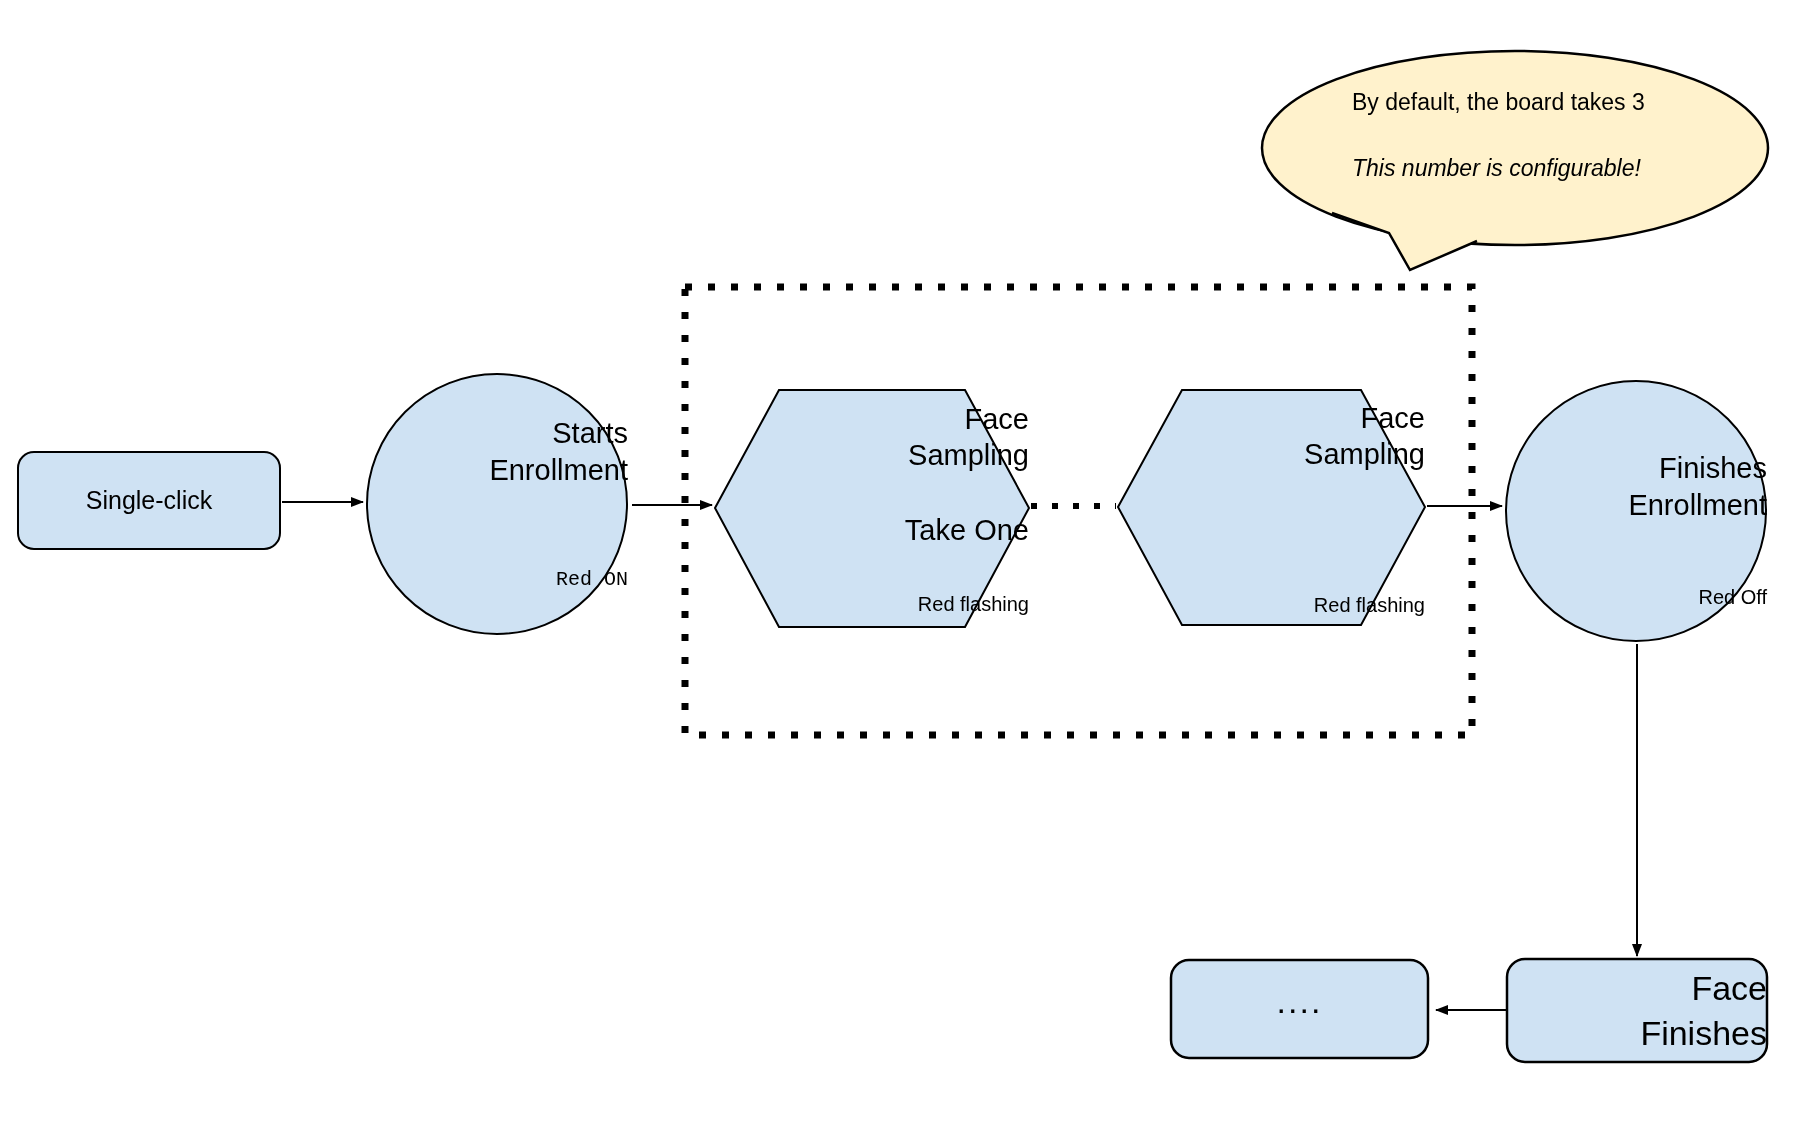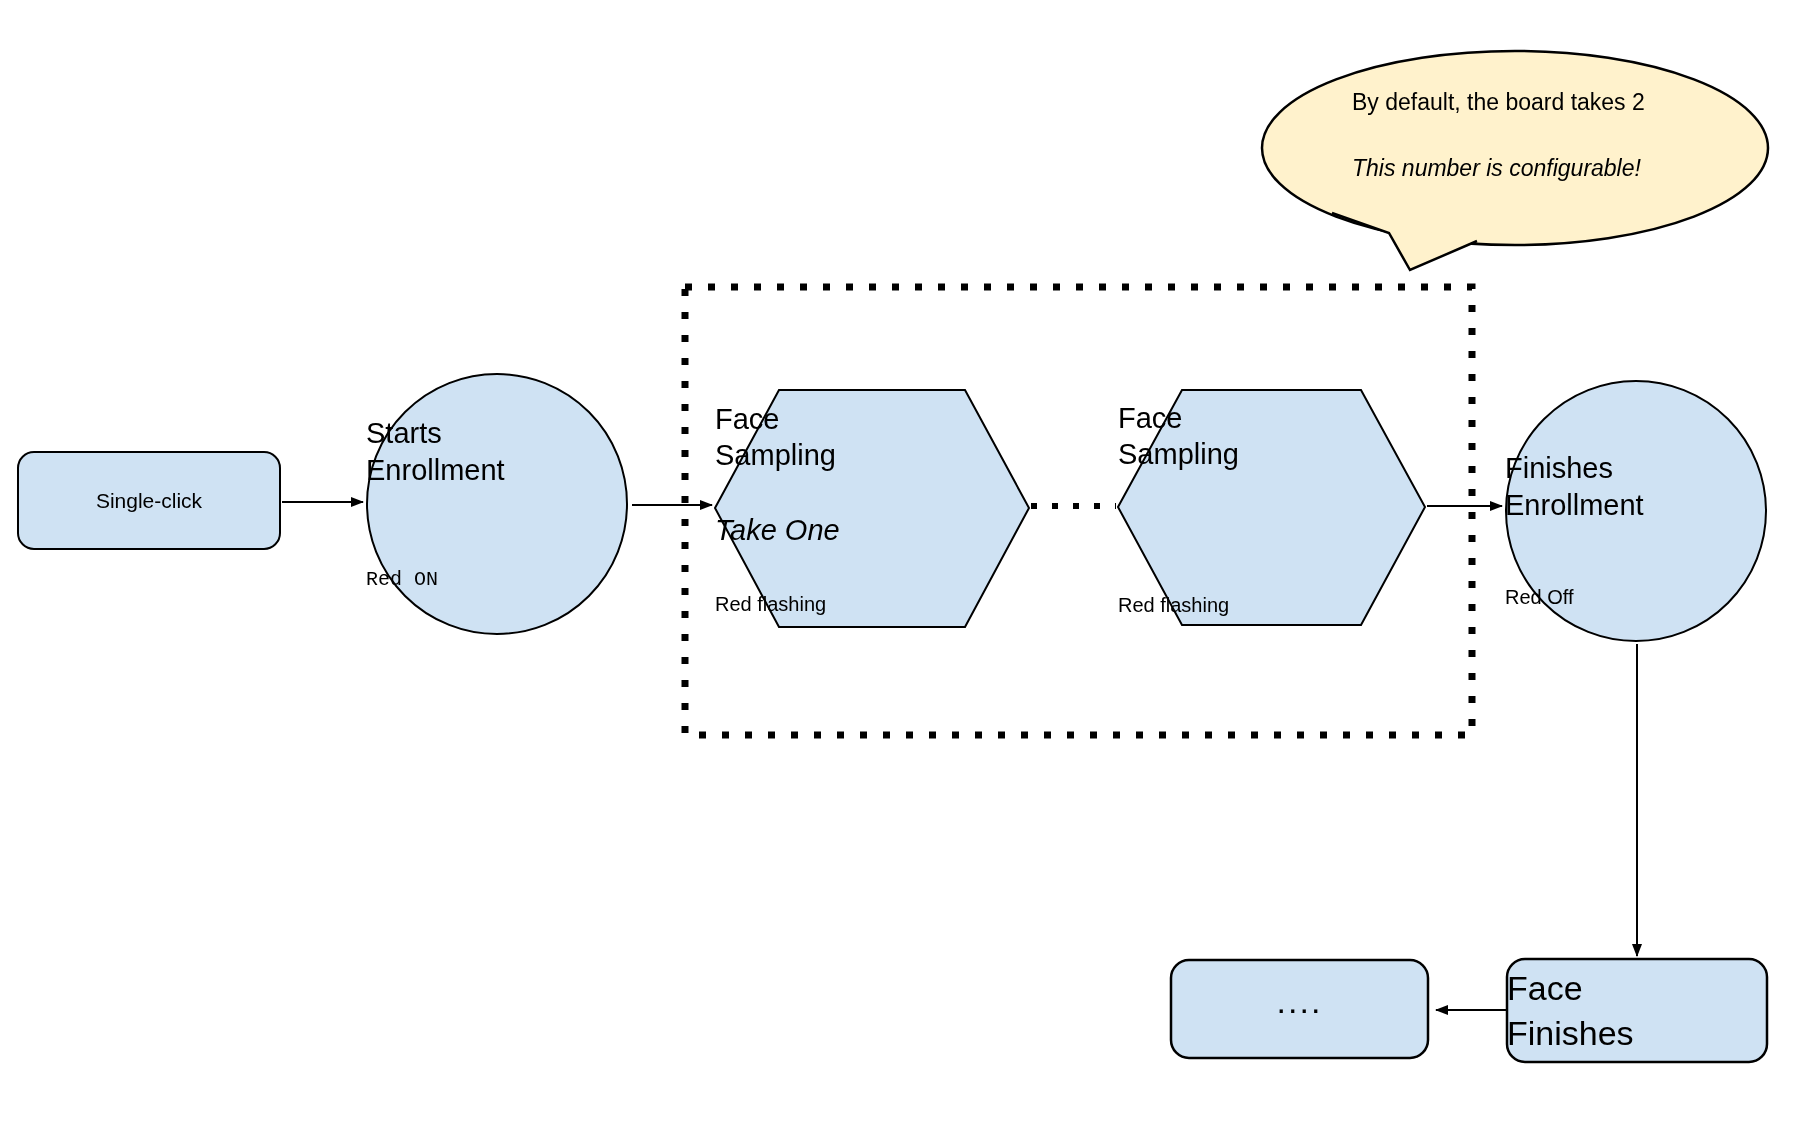--- a/index.html
+++ b/index.html
@@ -11,22 +11,22 @@
   html,body{margin:0;padding:0;background:var(--bg);}
   #canvas{
     position:relative;
     width:1795px;height:1128px;
     background:var(--bg);
     font-family:"Liberation Sans", sans-serif;
     color:#000;
     overflow:hidden;
   }
   #shapes{position:absolute;left:0;top:0;}
-  .txt{position:absolute;text-align:left;white-space:pre;}
-  .node-label{font-size:21px;}
+  .txt{position:absolute;text-align:right;white-space:pre;}
+  .node-label{font-size:25px;}
   .circle-title{font-size:29px;line-height:37px;}
   .hex-title{font-size:29px;line-height:36px;}
   .hex-take{font-size:29px;line-height:36px;}
   .status{font-size:20px;line-height:24px;}
   .fd-title{font-size:34px;line-height:45px;}
   .dots-label{font-size:34px;letter-spacing:2px;}
   .flexcenter{display:flex;align-items:center;justify-content:center;}
   .bubble-text{
     position:absolute;left:1352px;top:86px;width:345px;
     font-size:23px;line-height:33px;text-align:left;
@@ -65,31 +65,31 @@
     <rect x="1507" y="959" width="260" height="103" rx="18" fill="var(--node-fill)" stroke="var(--stroke)" stroke-width="2.5"></rect>
     <rect x="1171" y="960" width="257" height="98" rx="18" fill="var(--node-fill)" stroke="var(--stroke)" stroke-width="2.5"></rect>
   </svg>
 
   <div class="txt node-label flexcenter" style="left:18px;top:452px;width:262px;height:97px;">Single-click</div>
 
   <div class="txt circle-title" style="left:366px;top:415px;width:262px;"><span>Starts</span><br><span>Enrollment</span></div>
   <div class="txt status" style="left:366px;top:568px;width:262px;font-family:Liberation Mono, monospace;">Red ON</div>
 
   <div class="txt hex-title" style="left:715px;top:401px;width:314px;"><span>Face</span><br><span>Sampling</span></div>
-  <div class="txt hex-take" style="left:715px;top:512px;width:314px;font-style:italic;">Take One</div>
+  <div class="txt hex-take" style="left:715px;top:512px;width:314px;">Take One</div>
   <div class="txt status" style="left:715px;top:592px;width:314px;">Red flashing</div>
 
   <div class="txt hex-title" style="left:1118px;top:400px;width:307px;"><span>Face</span><br><span>Sampling</span></div>
   <div class="txt status" style="left:1118px;top:593px;width:307px;">Red flashing</div>
 
   <div class="txt circle-title" style="left:1505px;top:450px;width:262px;"><span>Finishes</span><br><span>Enrollment</span></div>
   <div class="txt status" style="left:1505px;top:585px;width:262px;">Red Off</div>
 
   <div class="txt fd-title" style="left:1507px;top:966px;width:260px;"><span>Face</span><br><span>Finishes</span></div>
 
   <div class="txt dots-label flexcenter" style="left:1171px;top:952px;width:257px;height:98px;">....</div>
 
   <div class="bubble-text">
-    <div>By default, the board takes 2</div>
+    <div>By default, the board takes 3</div>
     <div class="bubble-gap">This number is configurable!</div>
   </div>
 
 </div>
 
 </body></html>

